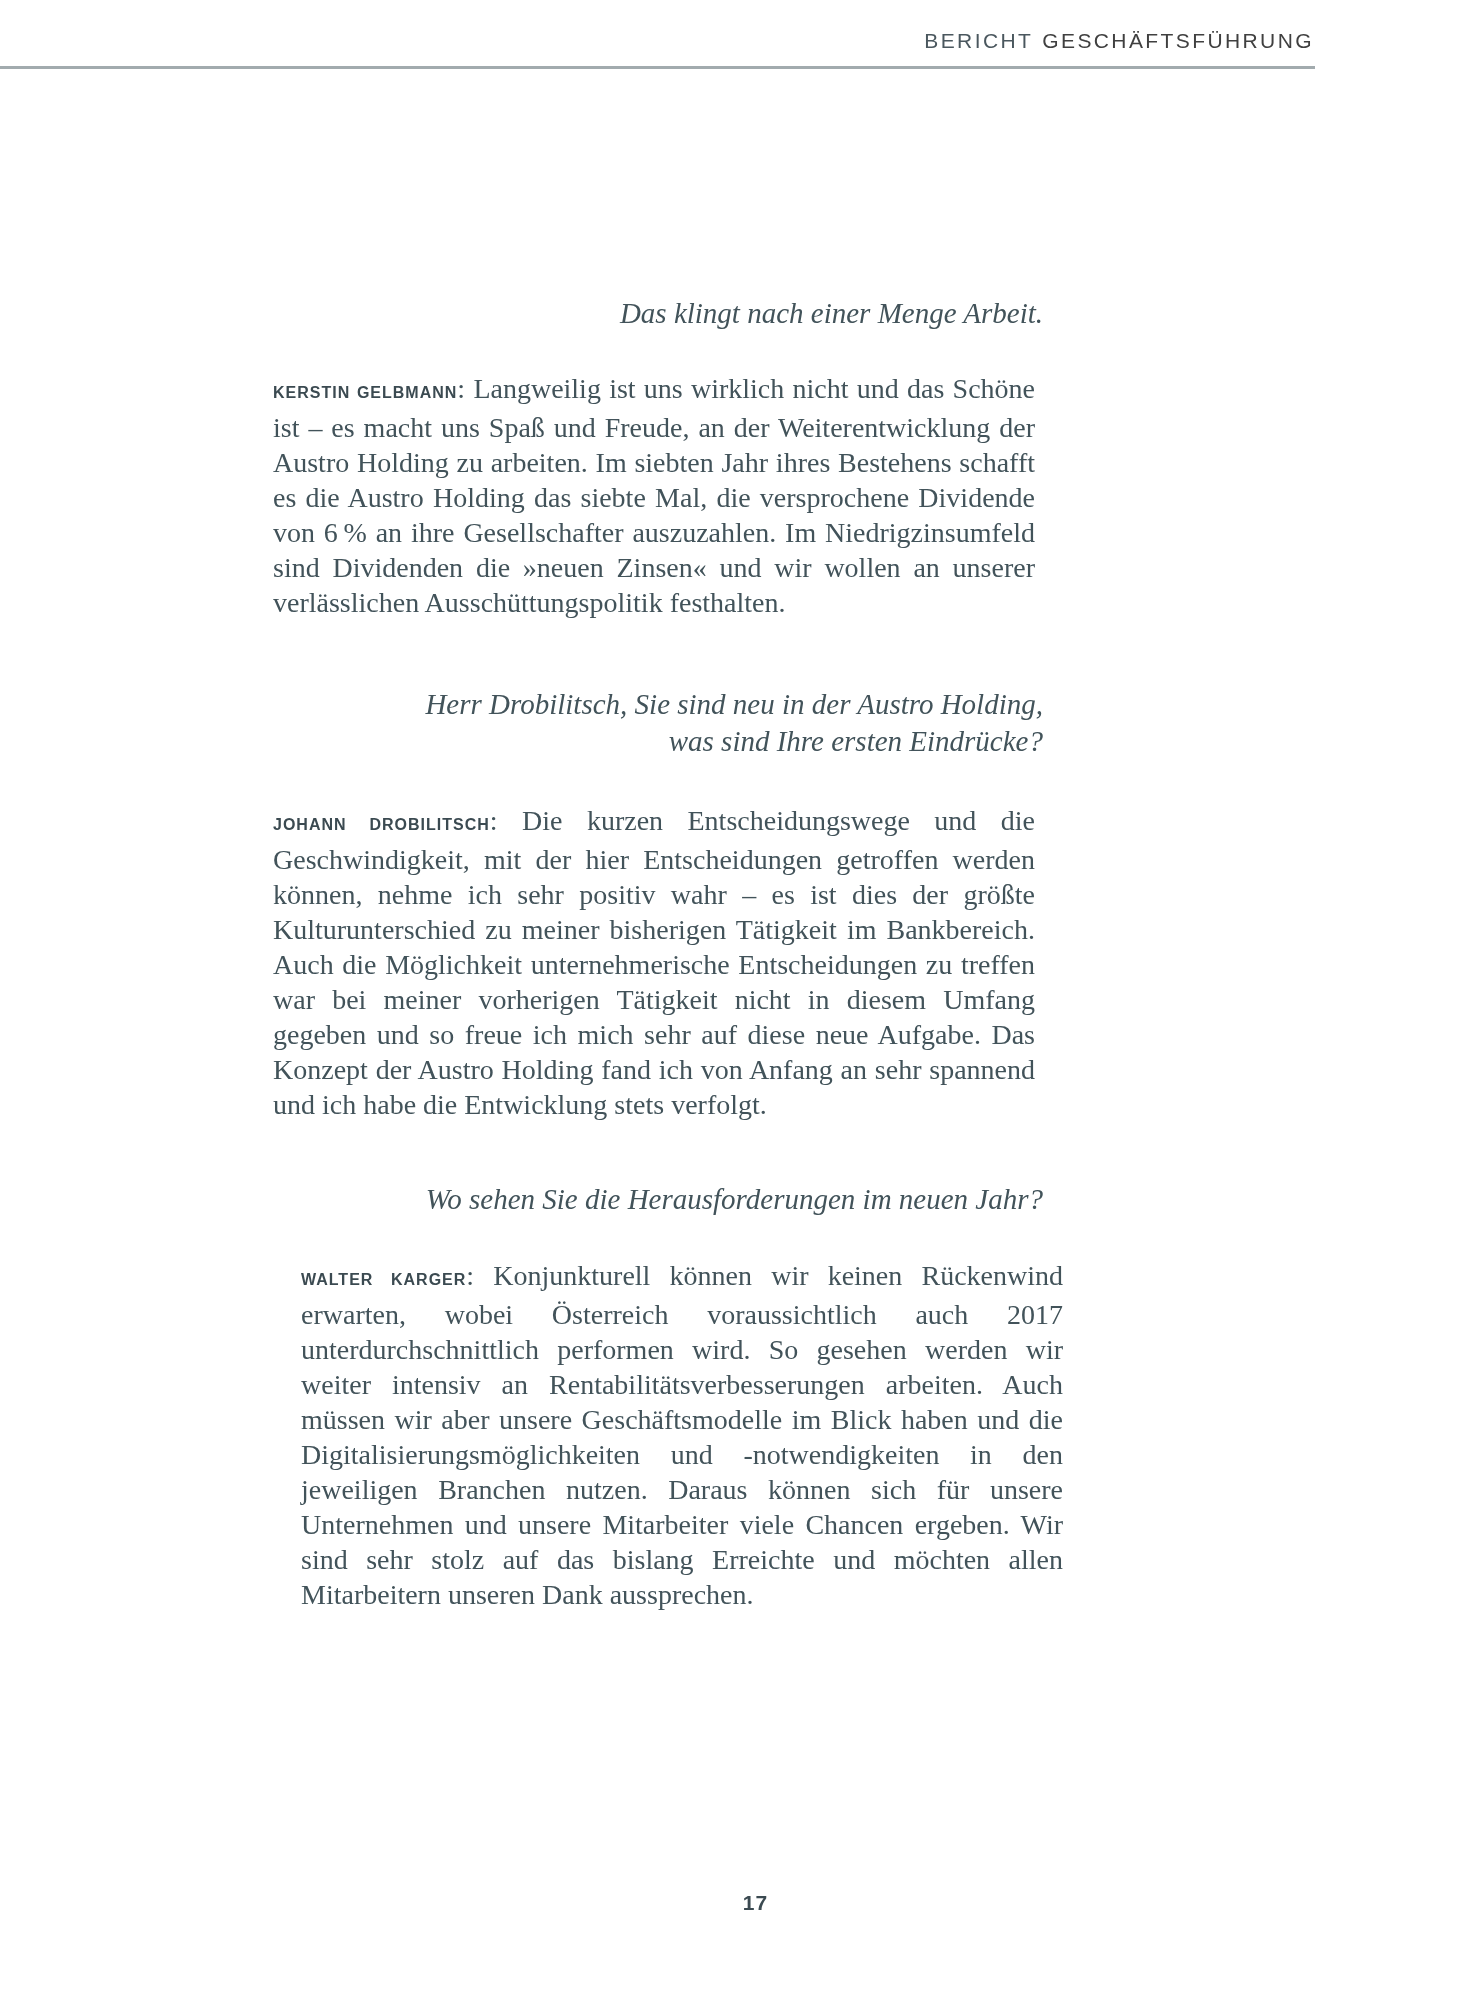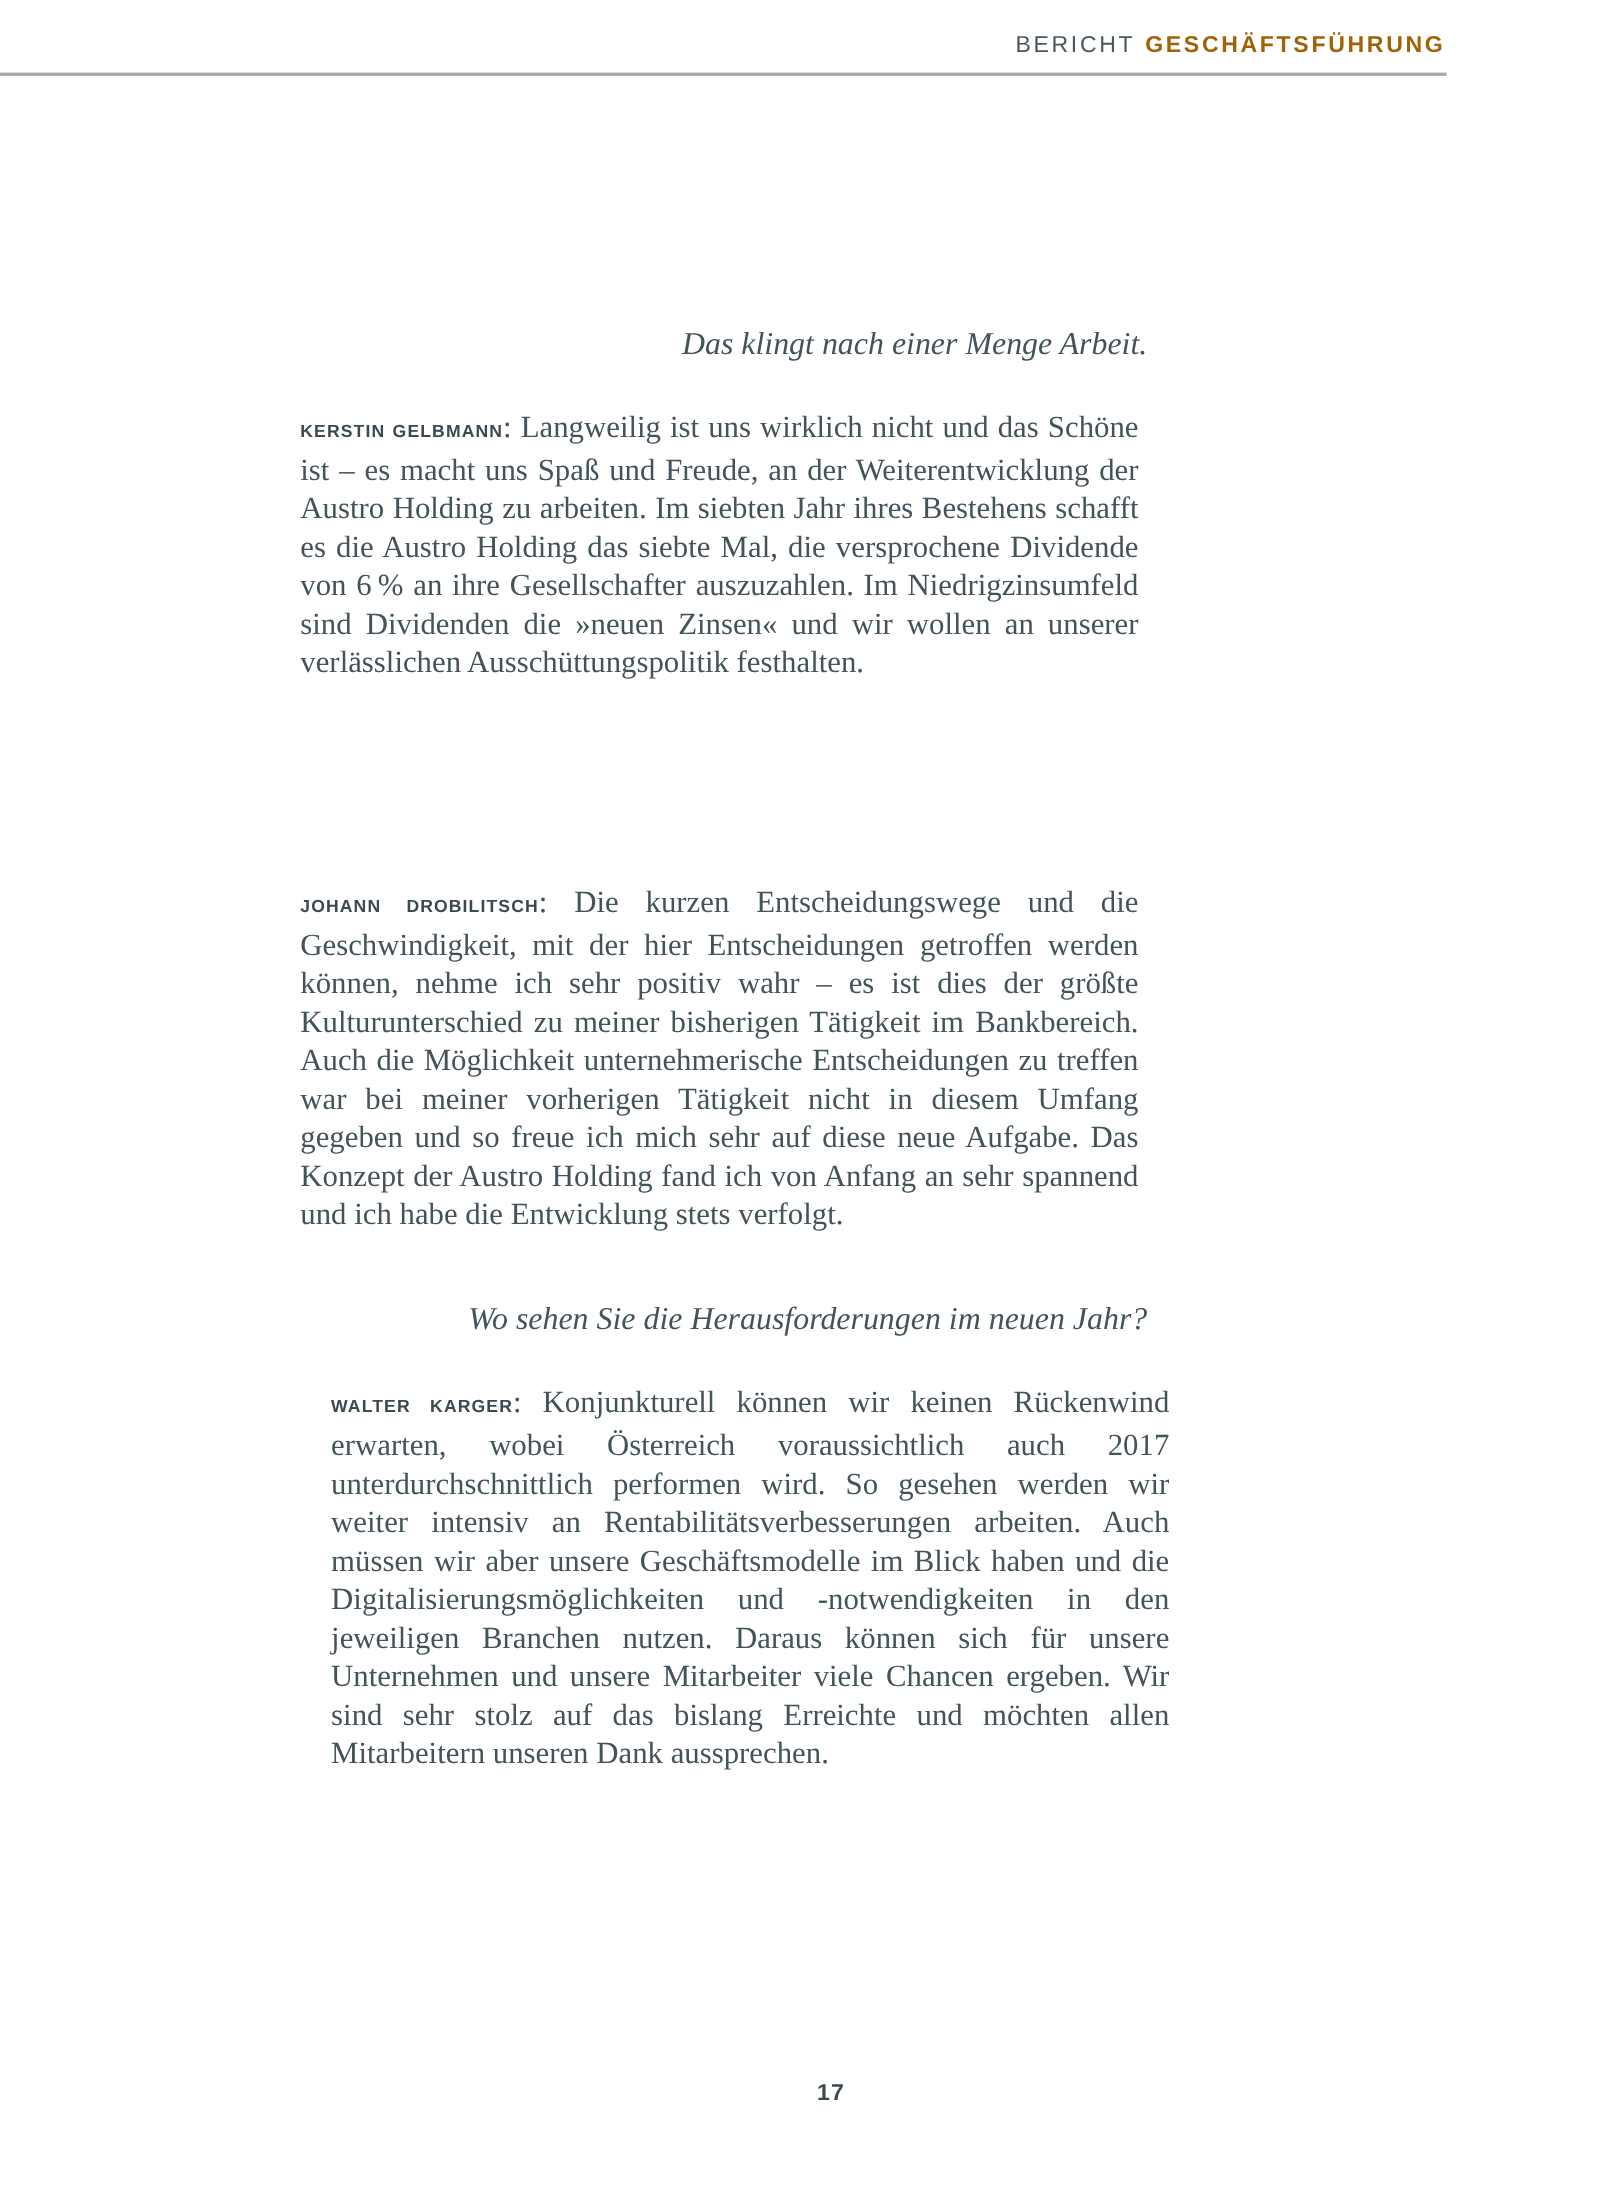--- a/index.html
+++ b/index.html
@@ -19,23 +19,23 @@
     position: absolute;
     top: 29px;
     right: 147px;
     font-family: "Liberation Sans", sans-serif;
     font-size: 21px;
     letter-spacing: 2.4px;
     color: #4a575e;
     white-space: nowrap;
   }
   .hdr-bold {
-    font-weight: 700;
+    font-weight: 400;
     margin-left: 9px;
-    color: #a16207;
+    color: #404040;
   }
   .header-rule {
     position: absolute;
     top: 66px;
     left: 0;
     width: 1315px;
     height: 3px;
     background: #a2abae;
   }
 
@@ -101,20 +101,22 @@
 
   <div class="header-text">
     <span class="hdr-light">BERICHT</span><span class="hdr-bold">GESCHÄFTSFÜHRUNG</span>
   </div>
   <div class="header-rule"></div>
 
   <div class="question q1">Das klingt nach einer Menge Arbeit.</div>
 
   <p class="answer a1"><span class="speaker">KERSTIN GELBMANN</span><span>: Langweilig ist uns wirklich nicht und das Schöne ist – es macht uns Spaß und Freude, an der Weiterentwicklung der Austro Holding zu arbeiten. Im siebten Jahr ihres Bestehens schafft es die Austro Holding das siebte Mal, die versprochene Dividende von 6 % an ihre Gesellschafter auszuzahlen. Im Niedrigzinsumfeld sind Dividenden die »neuen Zinsen« und wir wollen an unserer verlässlichen Ausschüttungspolitik festhalten.</span></p>
 
+  <div class="question q2">Herr Drobilitsch, Sie sind neu in der Austro Holding,
+was sind Ihre ersten Eindrücke?</div>
 
   <p class="answer a2"><span class="speaker">JOHANN DROBILITSCH</span><span>: Die kurzen Entscheidungswege und die Geschwindigkeit, mit der hier Entscheidungen getroffen werden können, nehme ich sehr positiv wahr – es ist dies der größte Kulturunterschied zu meiner bisherigen Tätigkeit im Bankbereich. Auch die Möglichkeit unternehmerische Entscheidungen zu treffen war bei meiner vorherigen Tätigkeit nicht in diesem Umfang gegeben und so freue ich mich sehr auf diese neue Aufgabe. Das Konzept der Austro Holding fand ich von Anfang an sehr spannend und ich habe die Entwicklung stets verfolgt.</span></p>
 
   <div class="question q3">Wo sehen Sie die Herausforderungen im neuen Jahr?</div>
 
   <p class="answer a3"><span class="speaker">WALTER KARGER</span><span>: Konjunkturell können wir keinen Rückenwind erwarten, wobei Österreich voraussichtlich auch 2017 unterdurchschnittlich performen wird. So gesehen werden wir weiter intensiv an Rentabilitätsverbesserungen arbeiten. Auch müssen wir aber unsere Geschäftsmodelle im Blick haben und die Digitalisierungsmöglichkeiten und -notwendigkeiten in den jeweiligen Branchen nutzen. Daraus können sich für unsere Unternehmen und unsere Mitarbeiter viele Chancen ergeben. Wir sind sehr stolz auf das bislang Erreichte und möchten allen Mitarbeitern unseren Dank aussprechen.</span></p>
 
 
   <div class="page-number">17</div>
 

